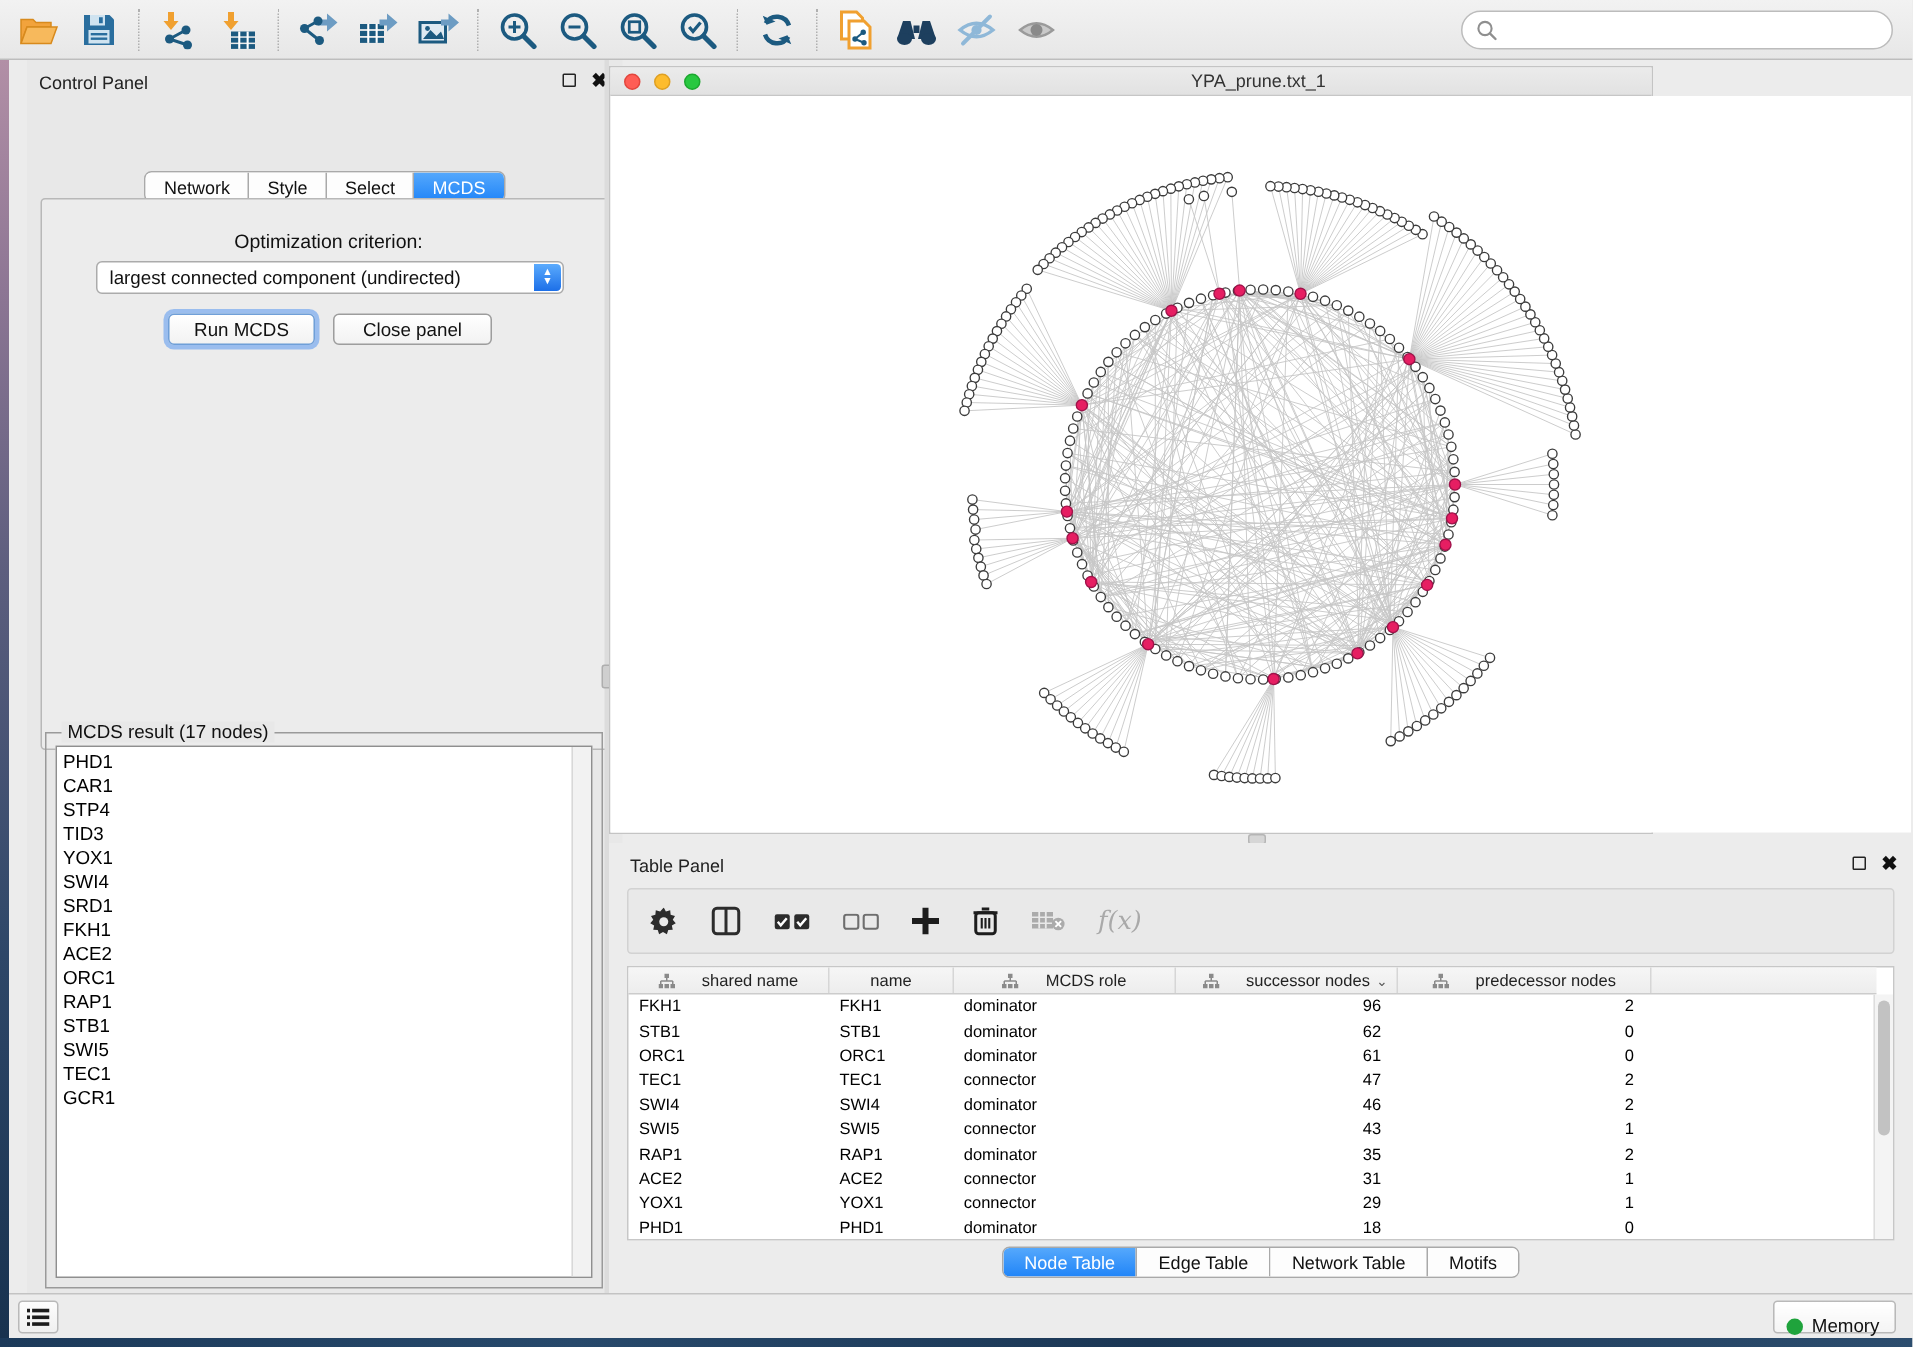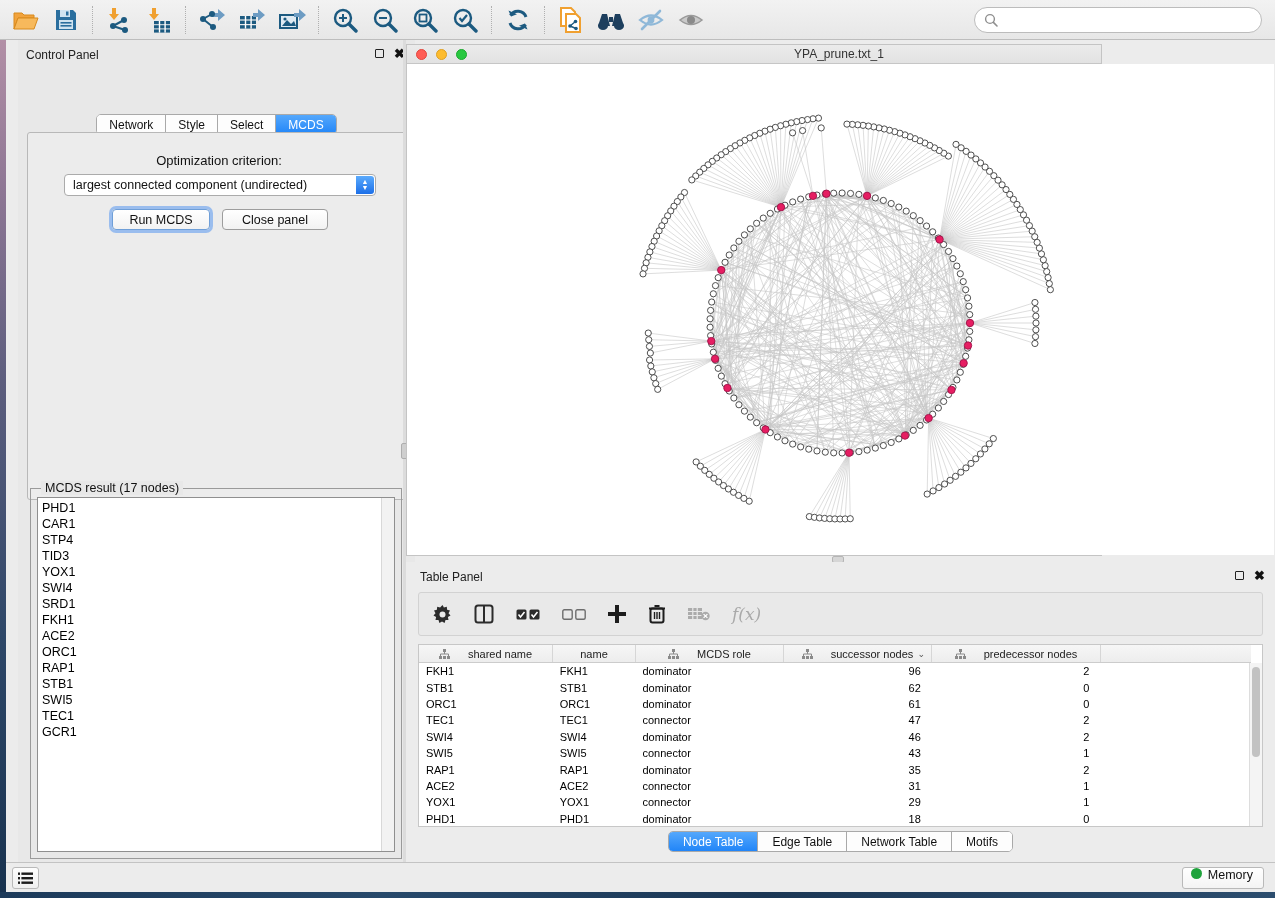--- a/index.html
+++ b/index.html
@@ -106,23 +106,23 @@
     border-left:1px solid #dddddd; }
   #nt-thumb { position:absolute; left:2px; top:4px; width:8px; height:90px; background:#c2c2c2; border-radius:4px; }
 
   #tp-tabs { position:absolute; left:0; top:269px; width:869px; display:flex; justify-content:center; }
 
   
   #status-bar { position:absolute; left:6px; top:862px; width:1269px; height:30px;
     background:#ececec; border-top:1px solid #c3c3c3; }
   #tools-toggle-btn { position:absolute; left:6px; top:4px; width:27px; height:22px; background:linear-gradient(#fdfdfd,#f0f0f0);
     border:1px solid #b9b9b9; border-radius:3px; display:flex; align-items:center; justify-content:center; }
-  #memory-btn { position:absolute; right:11px; top:4px; height:22px; padding:0 10px 0 8px;
+  #memory-btn { position:absolute; right:11px; top:4px; height:22px; padding:12px 10px 0 8px;
     background:linear-gradient(#ffffff,#f4f4f4); border:1px solid #b9b9b9; border-radius:3px;
-    display:flex; align-items:flex-start; gap:6px; font-size:12.5px; color:#111; }
+    display:flex; align-items:center; gap:6px; font-size:12.5px; color:#111; }
   #memory-dot { width:11px; height:11px; border-radius:50%; background:#1fa33c; }
 
   svg { display:block; }
 </style>
 </head>
 <body>
 
 <div id="toolbar">
   <div class="tb-btn">
       <span>

